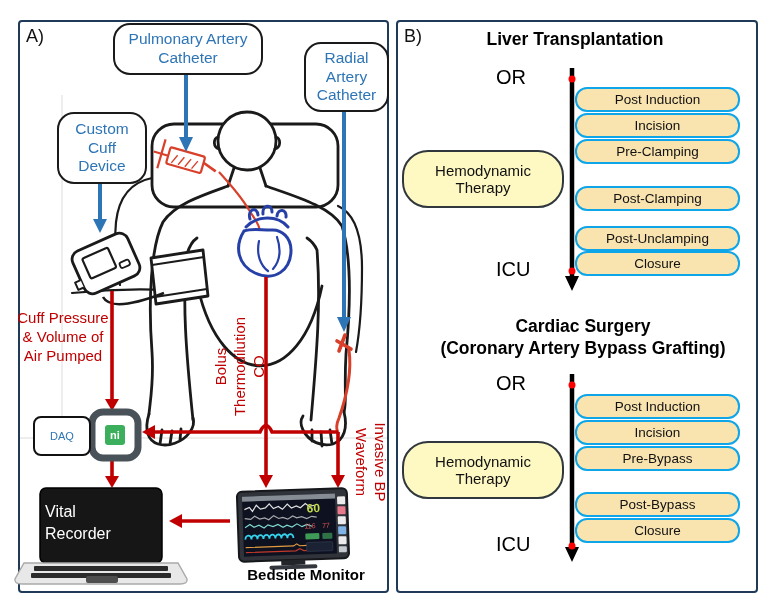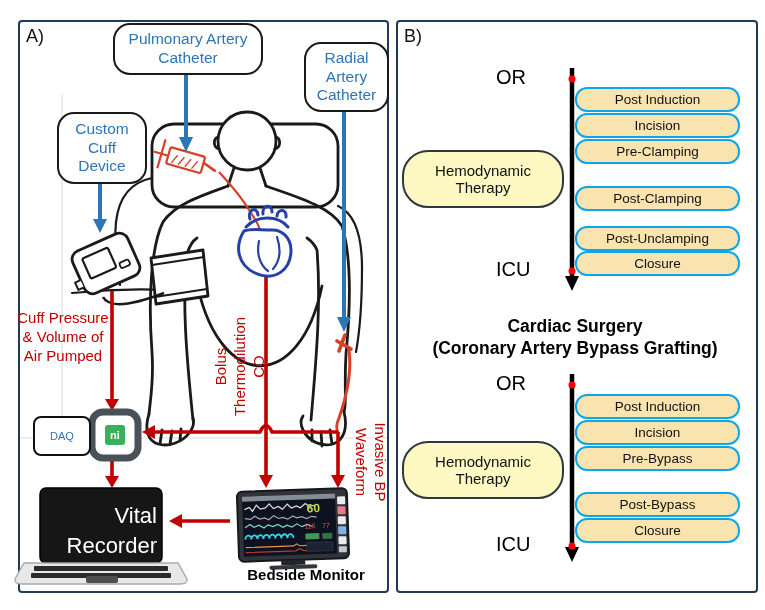--- a/index.html
+++ b/index.html
@@ -19,22 +19,22 @@
   .rot-cw{transform:rotate(90deg);}
   .sec-title{position:absolute;left:398px;width:354px;text-align:center;color:#000;
              font-size:17.5px;font-weight:bold;line-height:1.25;white-space:pre-line;}
   .orlabel{position:absolute;width:62px;text-align:left;font-size:20px;font-weight:normal;color:#000;}
   .therapy{position:absolute;left:402px;width:158px;height:54px;background:#fef9c3;
            border:2.5px solid #30383D;border-radius:26px;display:flex;align-items:center;
            justify-content:center;text-align:center;font-size:15px;color:#111;white-space:pre-line;}
   .pill{position:absolute;left:575px;width:161px;height:21px;background:#F9E4B0;
         border:2px solid #0ea5e9;border-radius:12px;display:flex;align-items:center;
         justify-content:center;font-size:13.5px;color:#111;}
-  .vr-text{position:absolute;left:45px;top:501px;width:112px;color:#fff;font-size:22px;
-           line-height:1.35;text-align:right;white-space:pre-line;}
+  .vr-text{position:absolute;left:45px;top:501px;width:112px;color:#fff;font-size:16px;
+           line-height:1.35;text-align:left;white-space:pre-line;}
   .bm-label{position:absolute;left:233px;top:566px;width:146px;text-align:center;
             font-size:15px;font-weight:bold;color:#000;}
   .daqbox{position:absolute;left:33px;top:416px;width:54px;height:36px;border:2px solid #111;
           border-radius:8px;background:#fff;color:#2E75B6;font-size:11px;display:flex;
           align-items:center;justify-content:center;}
 </style>
 </head>
 <body>
 
 <div id="stage">
@@ -220,32 +220,33 @@
   <div class="sigtext rot-ccw" style="left:175px;top:338px;width:130px;height:57px;">Bolus
 Thermodilution
 CO</div>
   <div class="sigtext rot-cw" style="left:322px;top:443px;width:96px;height:38px;">Invasive BP
 Waveform</div>
 
   <div class="vr-text">Vital
 Recorder</div>
   <div class="bm-label">Bedside Monitor</div>
 
+  <div class="sec-title" style="top:29px;">Liver Transplantation</div>
   <div class="orlabel" style="left:496px;top:66px;">OR</div>
   <div class="orlabel" style="left:496px;top:258px;">ICU</div>
   <div class="therapy" style="top:150px;">Hemodynamic
 Therapy</div>
   <div class="pill" style="top:87px;">Post Induction</div>
   <div class="pill" style="top:113px;">Incision</div>
   <div class="pill" style="top:139px;">Pre-Clamping</div>
   <div class="pill" style="top:186px;">Post-Clamping</div>
   <div class="pill" style="top:226px;">Post-Unclamping</div>
   <div class="pill" style="top:251px;">Closure</div>
 
-  <div class="sec-title" style="top:316px;">Cardiac Surgery
+  <div class="sec-title" style="top:316px;padding-left:8px;">Cardiac Surgery
 (Coronary Artery Bypass Grafting)</div>
   <div class="orlabel" style="left:496px;top:372px;">OR</div>
   <div class="orlabel" style="left:496px;top:533px;">ICU</div>
   <div class="therapy" style="top:441px;">Hemodynamic
 Therapy</div>
   <div class="pill" style="top:394px;">Post Induction</div>
   <div class="pill" style="top:420px;">Incision</div>
   <div class="pill" style="top:446px;">Pre-Bypass</div>
   <div class="pill" style="top:492px;">Post-Bypass</div>
   <div class="pill" style="top:518px;">Closure</div>

